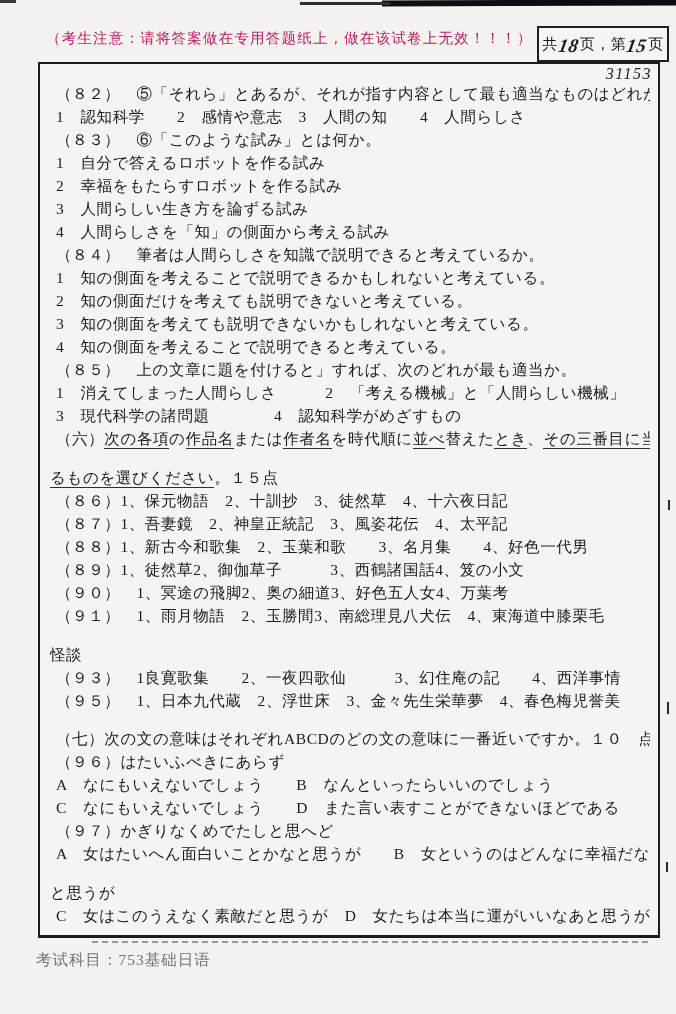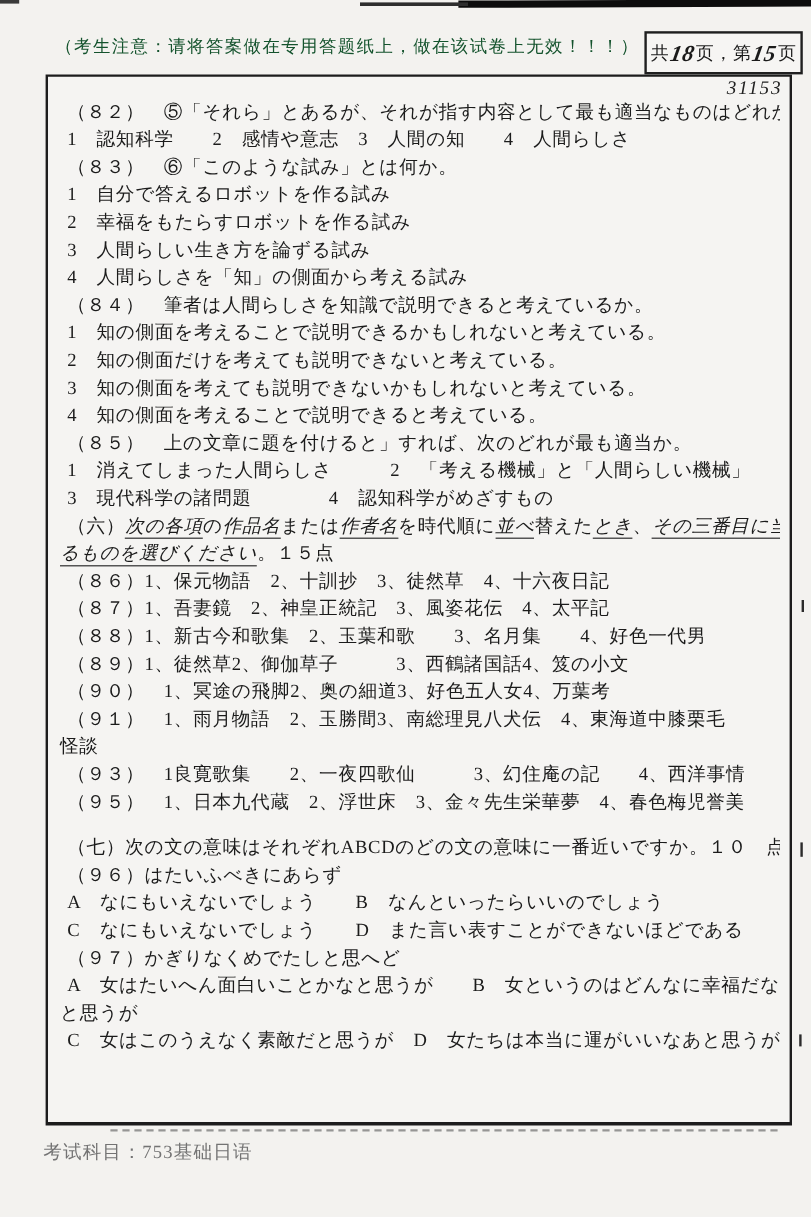--- a/index.html
+++ b/index.html
@@ -12,21 +12,21 @@
   
   .scan-bar-a{position:absolute;left:382px;top:0;width:294px;height:6px;background:#0d0d0d;transform:rotate(-0.2deg);}
   .scan-bar-b{position:absolute;left:300px;top:2px;width:90px;height:3px;background:#2e2e2e;}
   .scan-bar-c{position:absolute;left:0;top:0;width:16px;height:3px;background:#3a3a3a;}
   .scan-dash{position:absolute;background:#2b2b2b;}
   .bottom-ghost{position:absolute;left:92px;top:941px;width:556px;height:0;border-top:2px dashed #5a5a5a;opacity:.6;}
 
   .notice{
     position:absolute;left:46px;top:29px;
     font-size:14.5px;letter-spacing:1.2px;white-space:nowrap;
-    font-family:Liberation Sans, sans-serif;color:#14532d;
+    font-family:Liberation Sans, sans-serif;color:#be185d;
   }
 
   .page-box{
     position:absolute;left:537px;top:26px;width:132px;height:36px;
     border:2px solid #1f1f1f;box-sizing:border-box;
     display:flex;align-items:center;justify-content:center;
     font-size:15px;letter-spacing:.5px;white-space:nowrap;background:rgba(255,255,255,.25);
   }
   .page-box .hand{
     font-style:italic;font-size:19px;display:inline-block;
@@ -43,23 +43,23 @@
     font-style:italic;font-size:16px;letter-spacing:1.5px;color:#222;
   }
   .text-area{
     position:absolute;left:0;top:0;right:0;
     padding:18px 8px 0 8px;
   }
   .line{
     font-size:15.5px;line-height:23px;letter-spacing:.6px;
     white-space:nowrap;overflow:hidden;padding-left:8px;
   }
-  .line.cont{padding-left:2px;}
+  .line.cont{padding-left:2px;margin-top:16px;}
   .line.blank{height:15px;line-height:15px;}
-  .u{border-bottom:1.5px solid #2f2f2f;padding-bottom:1px;font-style:italic;}
+  .u{border-bottom:1.5px solid #2f2f2f;padding-bottom:1px;}
 
   .footer{
     position:absolute;left:36px;top:950px;
     font-size:15.5px;letter-spacing:1px;color:#737373;white-space:nowrap;
   }
 </style>
 </head>
 <body>
 
 <div class="scan-bar-a"></div>

